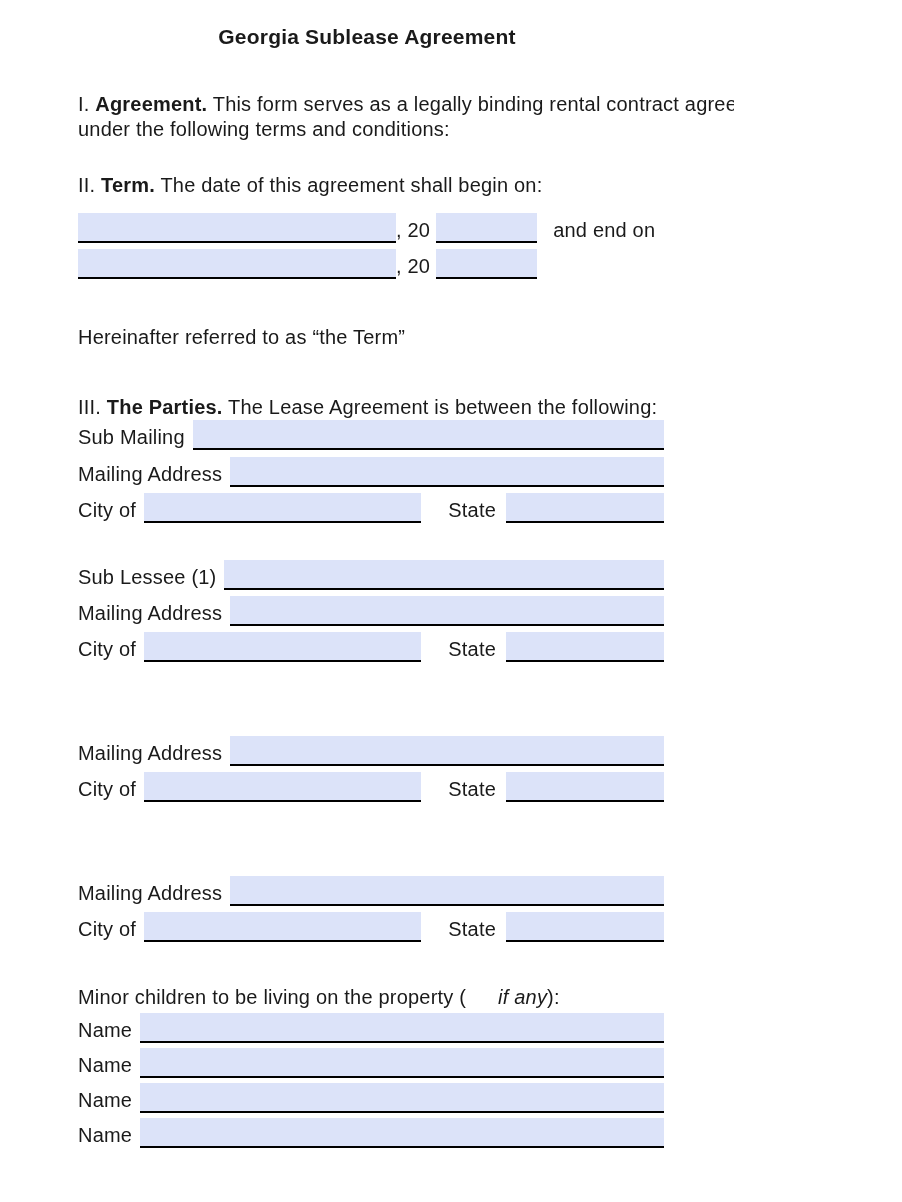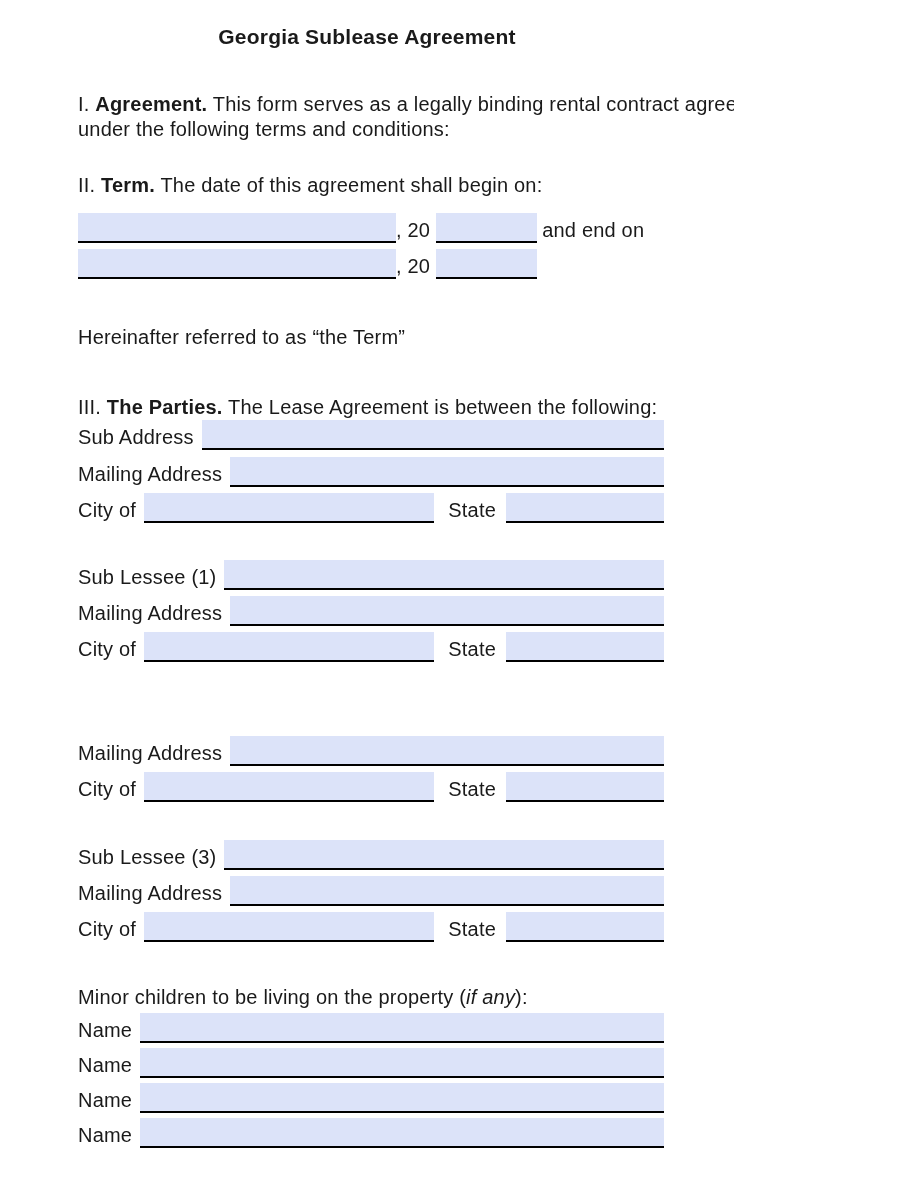--- a/index.html
+++ b/index.html
@@ -34,38 +34,38 @@
     display: flex;
     align-items: flex-end;
     height: 32px;
   }
   .wide { left: 78px; right: 70px; }
   .lbl {
     white-space: pre;
     padding-right: 8px;
     line-height: 25px;
   }
-  .st { padding-left: 14px; padding-right: 10px; }
+  .st { padding-left: 27px; padding-right: 10px; }
   .fld {
     height: 30px;
     background: #dce3f9;
     border: none;
     border-bottom: 2px solid #000000;
     box-sizing: border-box;
     padding: 0 4px;
     font-family: "Liberation Sans", sans-serif;
     font-size: 20px;
     color: #1a1a1a;
     border-radius: 0;
     outline: none;
   }
   .grow { flex: 1 1 auto; min-width: 0; }
   .pre { white-space: pre; text-align: center; }
   b { font-weight: bold; }
-  i { font-style: italic; }
+  i { font-style: italic; margin-left: 32px; }
 </style>
 </head>
 <body>
 
 <div class="page">
 
   <div class="title">Georgia Sublease Agreement</div>
 
   <div class="para" style="top:92px">
     <span>I.</span>
@@ -76,39 +76,39 @@
   <div class="para" style="top:173px">
     <span>II.</span>
     <b>Term.</b>
     <span>The date of this agreement shall begin on:</span>
   </div>
 
   <div class="frow" style="top:211px; left:78px">
     <input class="fld" style="width: 318px;">
       <span class="lbl pre" style="padding-right:0">, 20</span>
     <input class="fld" style="width: 101px; margin-left: 6px;">
-    <span class="lbl" style="margin-left:5px">and end on</span>
+    <span class="lbl" style="margin-left:16px">and end on</span>
   </div>
 
   <div class="frow" style="top:247px; left:78px">
     <input class="fld" style="width: 318px;">
       <span class="lbl pre" style="padding-right:0">, 20</span>
     <input class="fld" style="width: 101px; margin-left: 6px;">
   </div>
 
   <div class="para" style="top:325px">Hereinafter referred to as “the Term”</div>
 
   <div class="para" style="top:395px">
     <span>III.</span>
     <b>The Parties.</b>
     <span>The Lease Agreement is between the following:</span>
   </div>
 
   <div class="frow wide" style="top:418px">
-    <span class="lbl">Sub Address</span>
+    <span class="lbl">Sub Mailing</span>
     <input class="fld grow" style="">
   </div>
   <div class="frow wide" style="top:455px">
     <span class="lbl">Mailing Address</span>
     <input class="fld grow" style="">
   </div>
   <div class="frow wide" style="top:491px">
     <span class="lbl">City of</span>
     <input class="fld grow" style="">
     <span class="lbl st">State</span>
@@ -134,24 +134,20 @@
     <span class="lbl">Mailing Address</span>
     <input class="fld grow" style="">
   </div>
   <div class="frow wide" style="top:770px">
     <span class="lbl">City of</span>
     <input class="fld grow" style="">
     <span class="lbl st">State</span>
     <input class="fld" style="width: 158px;">
   </div>
 
-  <div class="frow wide" style="top:838px">
-    <span class="lbl">Sub Lessee (3)</span>
-    <input class="fld grow" style="">
-  </div>
   <div class="frow wide" style="top:874px">
     <span class="lbl">Mailing Address</span>
     <input class="fld grow" style="">
   </div>
   <div class="frow wide" style="top:910px">
     <span class="lbl">City of</span>
     <input class="fld grow" style="">
     <span class="lbl st">State</span>
     <input class="fld" style="width: 158px;">
   </div>

